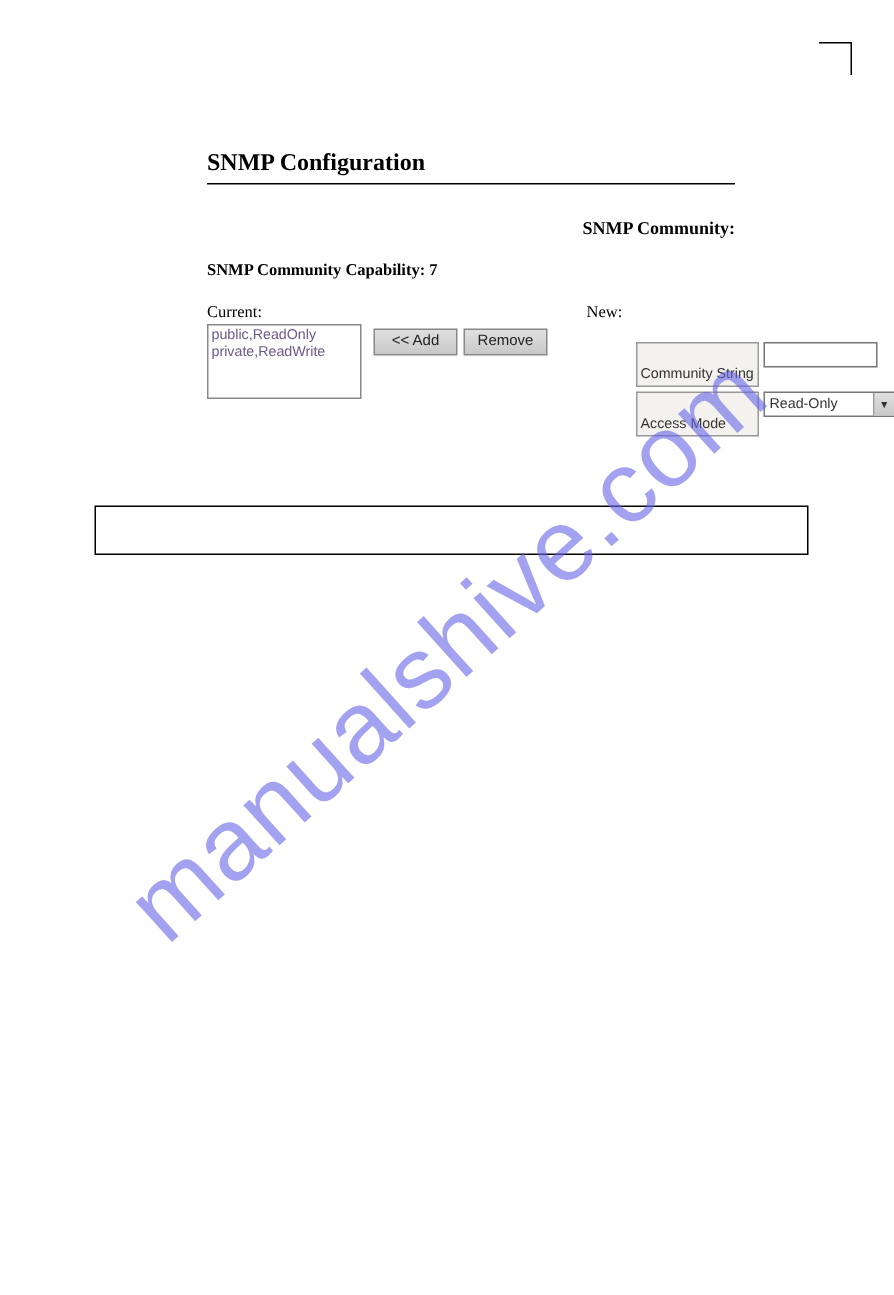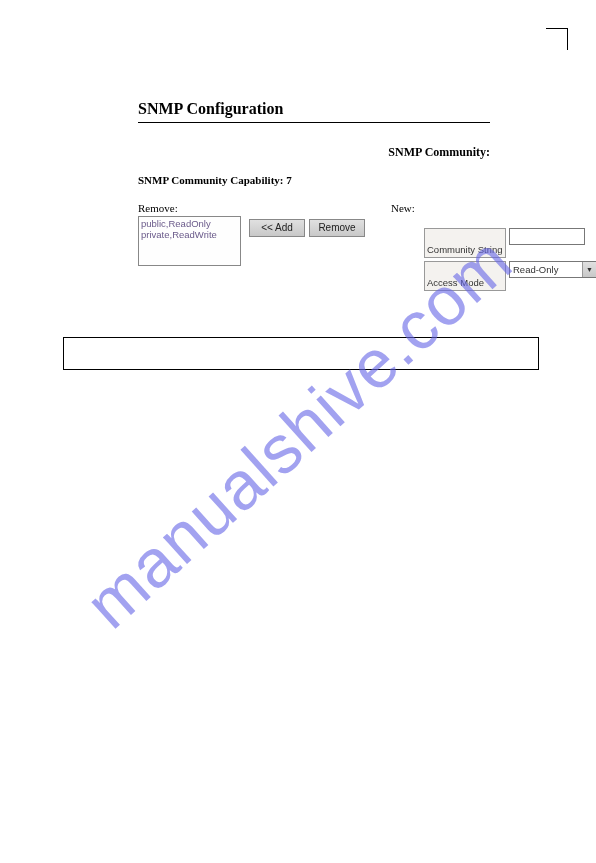--- a/index.html
+++ b/index.html
@@ -215,21 +215,21 @@
   <div class="title">SNMP Configuration</div>
   <div class="title-underline"></div>
 
   <div class="section-heading">SNMP Community:</div>
 
   <div class="capability">SNMP Community Capability: 7</div>
 
   <div class="form-row">
 
     <div class="current-col">
-      <div class="label-current">Remove:</div>
+      <div class="label-current">Current:</div>
       <div class="listbox">
         <div>public,ReadOnly</div>
         <div>private,ReadWrite</div>
       </div>
     </div>
 
     <div class="button-col">
       <button class="btn">&lt;&lt; Add</button>
       <button class="btn">Remove</button>
     </div>

